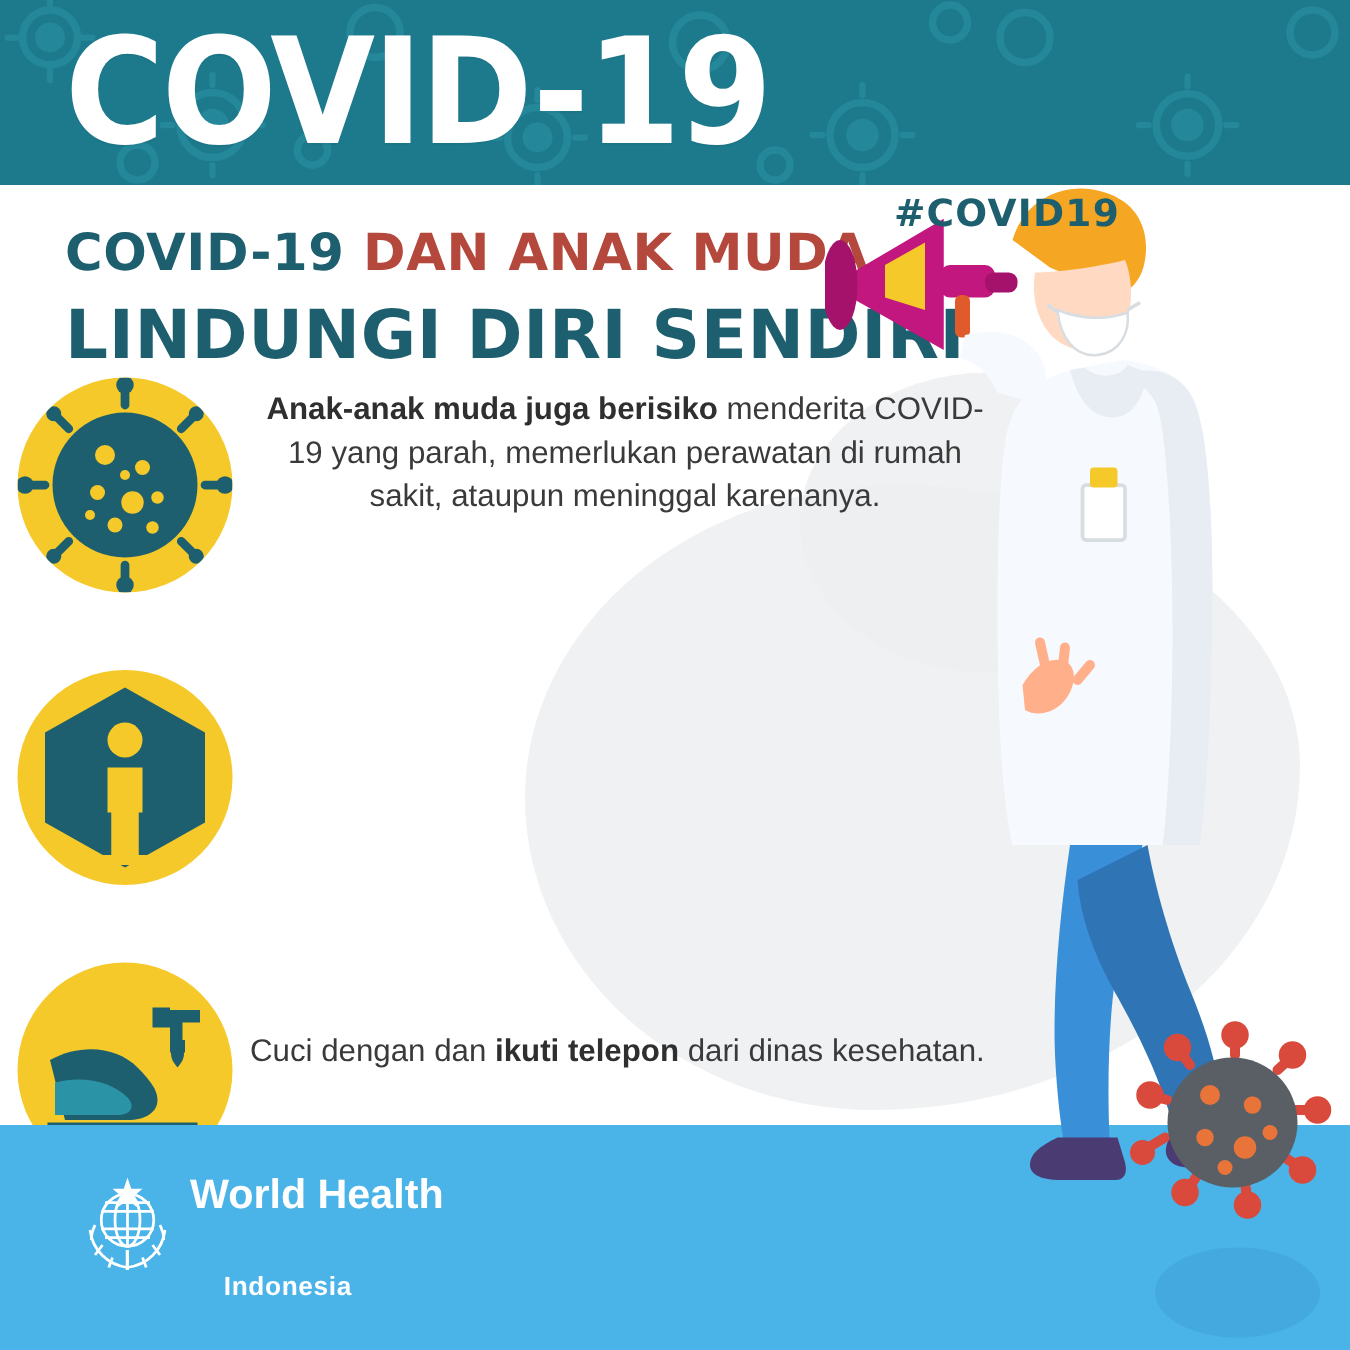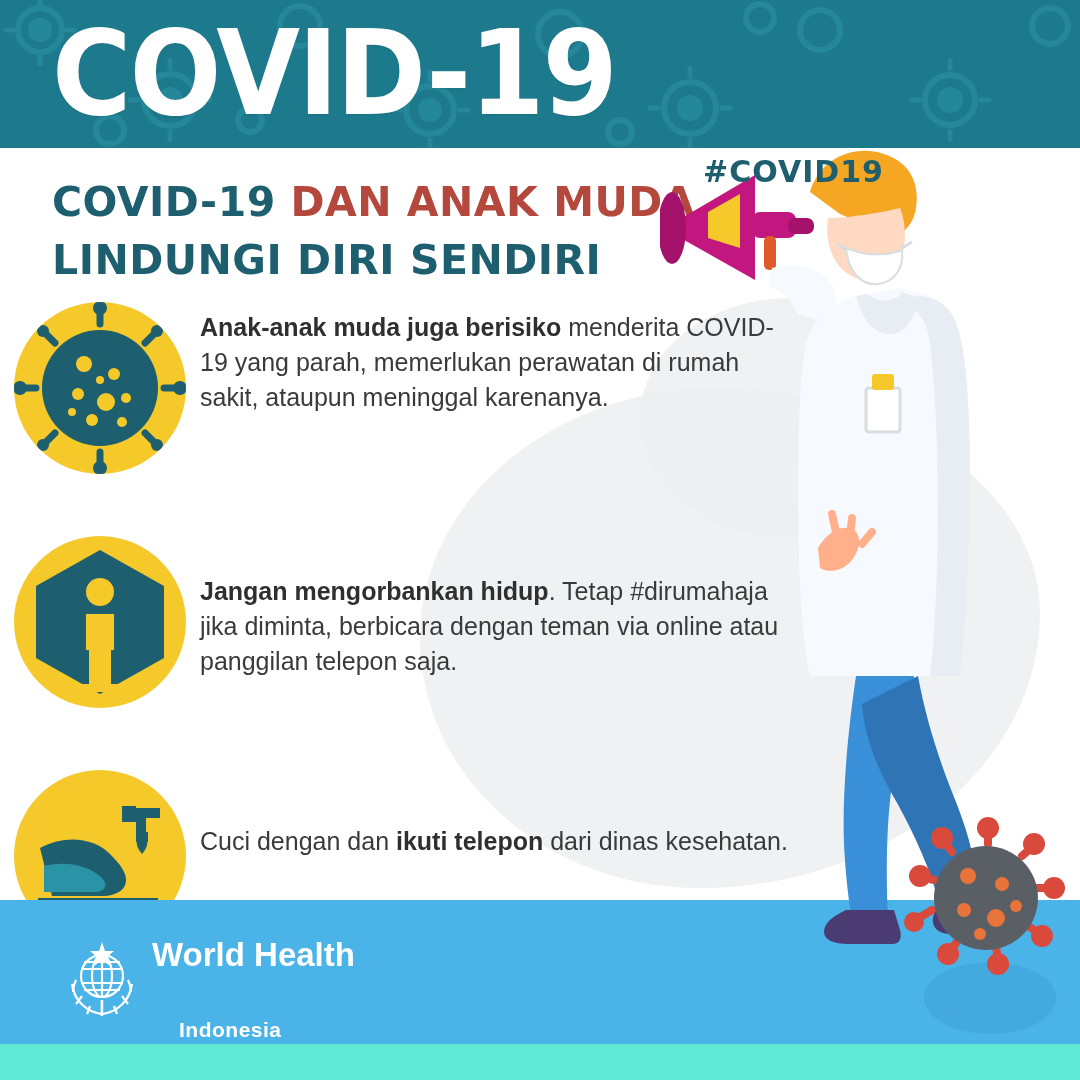--- a/index.html
+++ b/index.html
@@ -8,21 +8,21 @@
     width:1080px;height:1080px;
     font-family:"Liberation Sans", sans-serif;
     background:#ffffff;
     overflow:hidden;
     position:relative;
   }
   .poster{
     position:relative;
     width:1080px;height:1080px;
     overflow:hidden;
-    background:#5eead4;
+    background:#d946ef;
   }
 
   
   .header-band{
     position:absolute;left:0;top:0;width:1080px;height:148px;
     background:#1d7a8c;
     overflow:hidden;
   }
   .header-pattern{
     position:absolute;inset:0;
@@ -68,49 +68,49 @@
   .heading-wrap{
     position:absolute;left:52px;top:30px;z-index:5;
   }
   .h-line1{
     font-size:41px;font-weight:bold;letter-spacing:.5px;
     color:#1d5f6e;white-space:nowrap;
     font-family:"DejaVu Sans", sans-serif;
   }
   .h-line1 .red{color:#b5483d;}
   .h-line2{
-    font-size:41px;font-weight:bold;letter-spacing:.5px;
+    font-size:54px;font-weight:bold;letter-spacing:.5px;
     color:#1d5f6e;margin-top:10px;white-space:nowrap;
     font-family:"DejaVu Sans", sans-serif;
   }
   .hashtag{
-    position:absolute;right:196px;top:6px;z-index:7;
+    position:absolute;right:184px;top:6px;z-index:7;
     font-size:30px;font-weight:bold;color:#1d5f6e;letter-spacing:1px;
     font-family:"DejaVu Sans", sans-serif;
   }
 
   
   .rows{position:absolute;left:0;top:150px;width:1080px;z-index:6;}
   .row{position:relative;display:flex;align-items:flex-start;margin-bottom:58px;}
   .icon-slot{width:200px;min-width:200px;display:flex;justify-content:center;align-items:flex-start;padding-top:4px;}
   .icon-circle{
     width:172px;height:172px;border-radius:50%;
     background:#f5c92a;position:relative;overflow:hidden;
   }
   .row-text{
     font-size:25px;line-height:35px;color:#3a3a3a;
-    max-width:600px;padding-top:12px;
+    max-width:600px;padding-top:12px;text-align:center;
   }
   .row-text b{color:#2f2f2f;font-weight:bold;}
   .row2 .row-text{padding-top:42px;}
   .row3 .row-text{padding-top:58px;}
 
   
   .footer{
-    position:absolute;left:0;top:900px;width:1080px;height:144px;
+    position:absolute;left:0;top:900px;width:1080px;height:180px;
     background:#4ab3e8;
     overflow:hidden;
   }
   .who-logo{position:absolute;left:60px;top:36px;}
   .who-text{
     position:absolute;left:152px;top:36px;color:#ffffff;
   }
   .who-text .l1{font-size:33px;font-weight:bold;line-height:38px;}
   .who-text .l2{font-size:33px;font-weight:bold;line-height:38px;}
   .who-country{
@@ -221,23 +221,20 @@
             <svg viewBox="0 0 172 172" width="172" height="172">
               <path d="M86 14 L150 50 L150 122 L86 158 L22 122 L22 50 Z" fill="#1d5f6e"></path>
               <circle cx="86" cy="56" r="14" fill="#f5c92a"></circle>
               <path d="M72 78 h28 v36 h-9 v36 h-10 v-36 h-9 Z" fill="#f5c92a"></path>
               <rect x="75" y="112" width="8" height="38" fill="#f5c92a"></rect>
               <rect x="89" y="112" width="8" height="38" fill="#f5c92a"></rect>
               <rect x="56" y="148" width="60" height="8" fill="#f5c92a"></rect>
             </svg>
           </div>
         </div>
-        <div class="row-text">
-          <b>Jangan mengorbankan hidup</b><span>. Tetap #dirumahaja jika diminta, berbicara dengan teman via online atau panggilan telepon saja.</span>
-        </div>
       </div>
 
       <div class="row row3">
         <div class="icon-slot">
           <div class="icon-circle">
             <svg viewBox="0 0 172 172" width="172" height="172">
               <path d="M108 36 h14 v16 h-14 z" fill="#1d5f6e"></path>
               <path d="M122 38 h24 v10 h-14 v16 h-10 z" fill="#1d5f6e"></path>
               <path d="M122 62 h12 v10 h-12 z" fill="#1d5f6e"></path>
               <path d="M128 84 c-7 -8 -7 -14 0 -22 c7 8 7 14 0 22 z" fill="#1d5f6e"></path>

